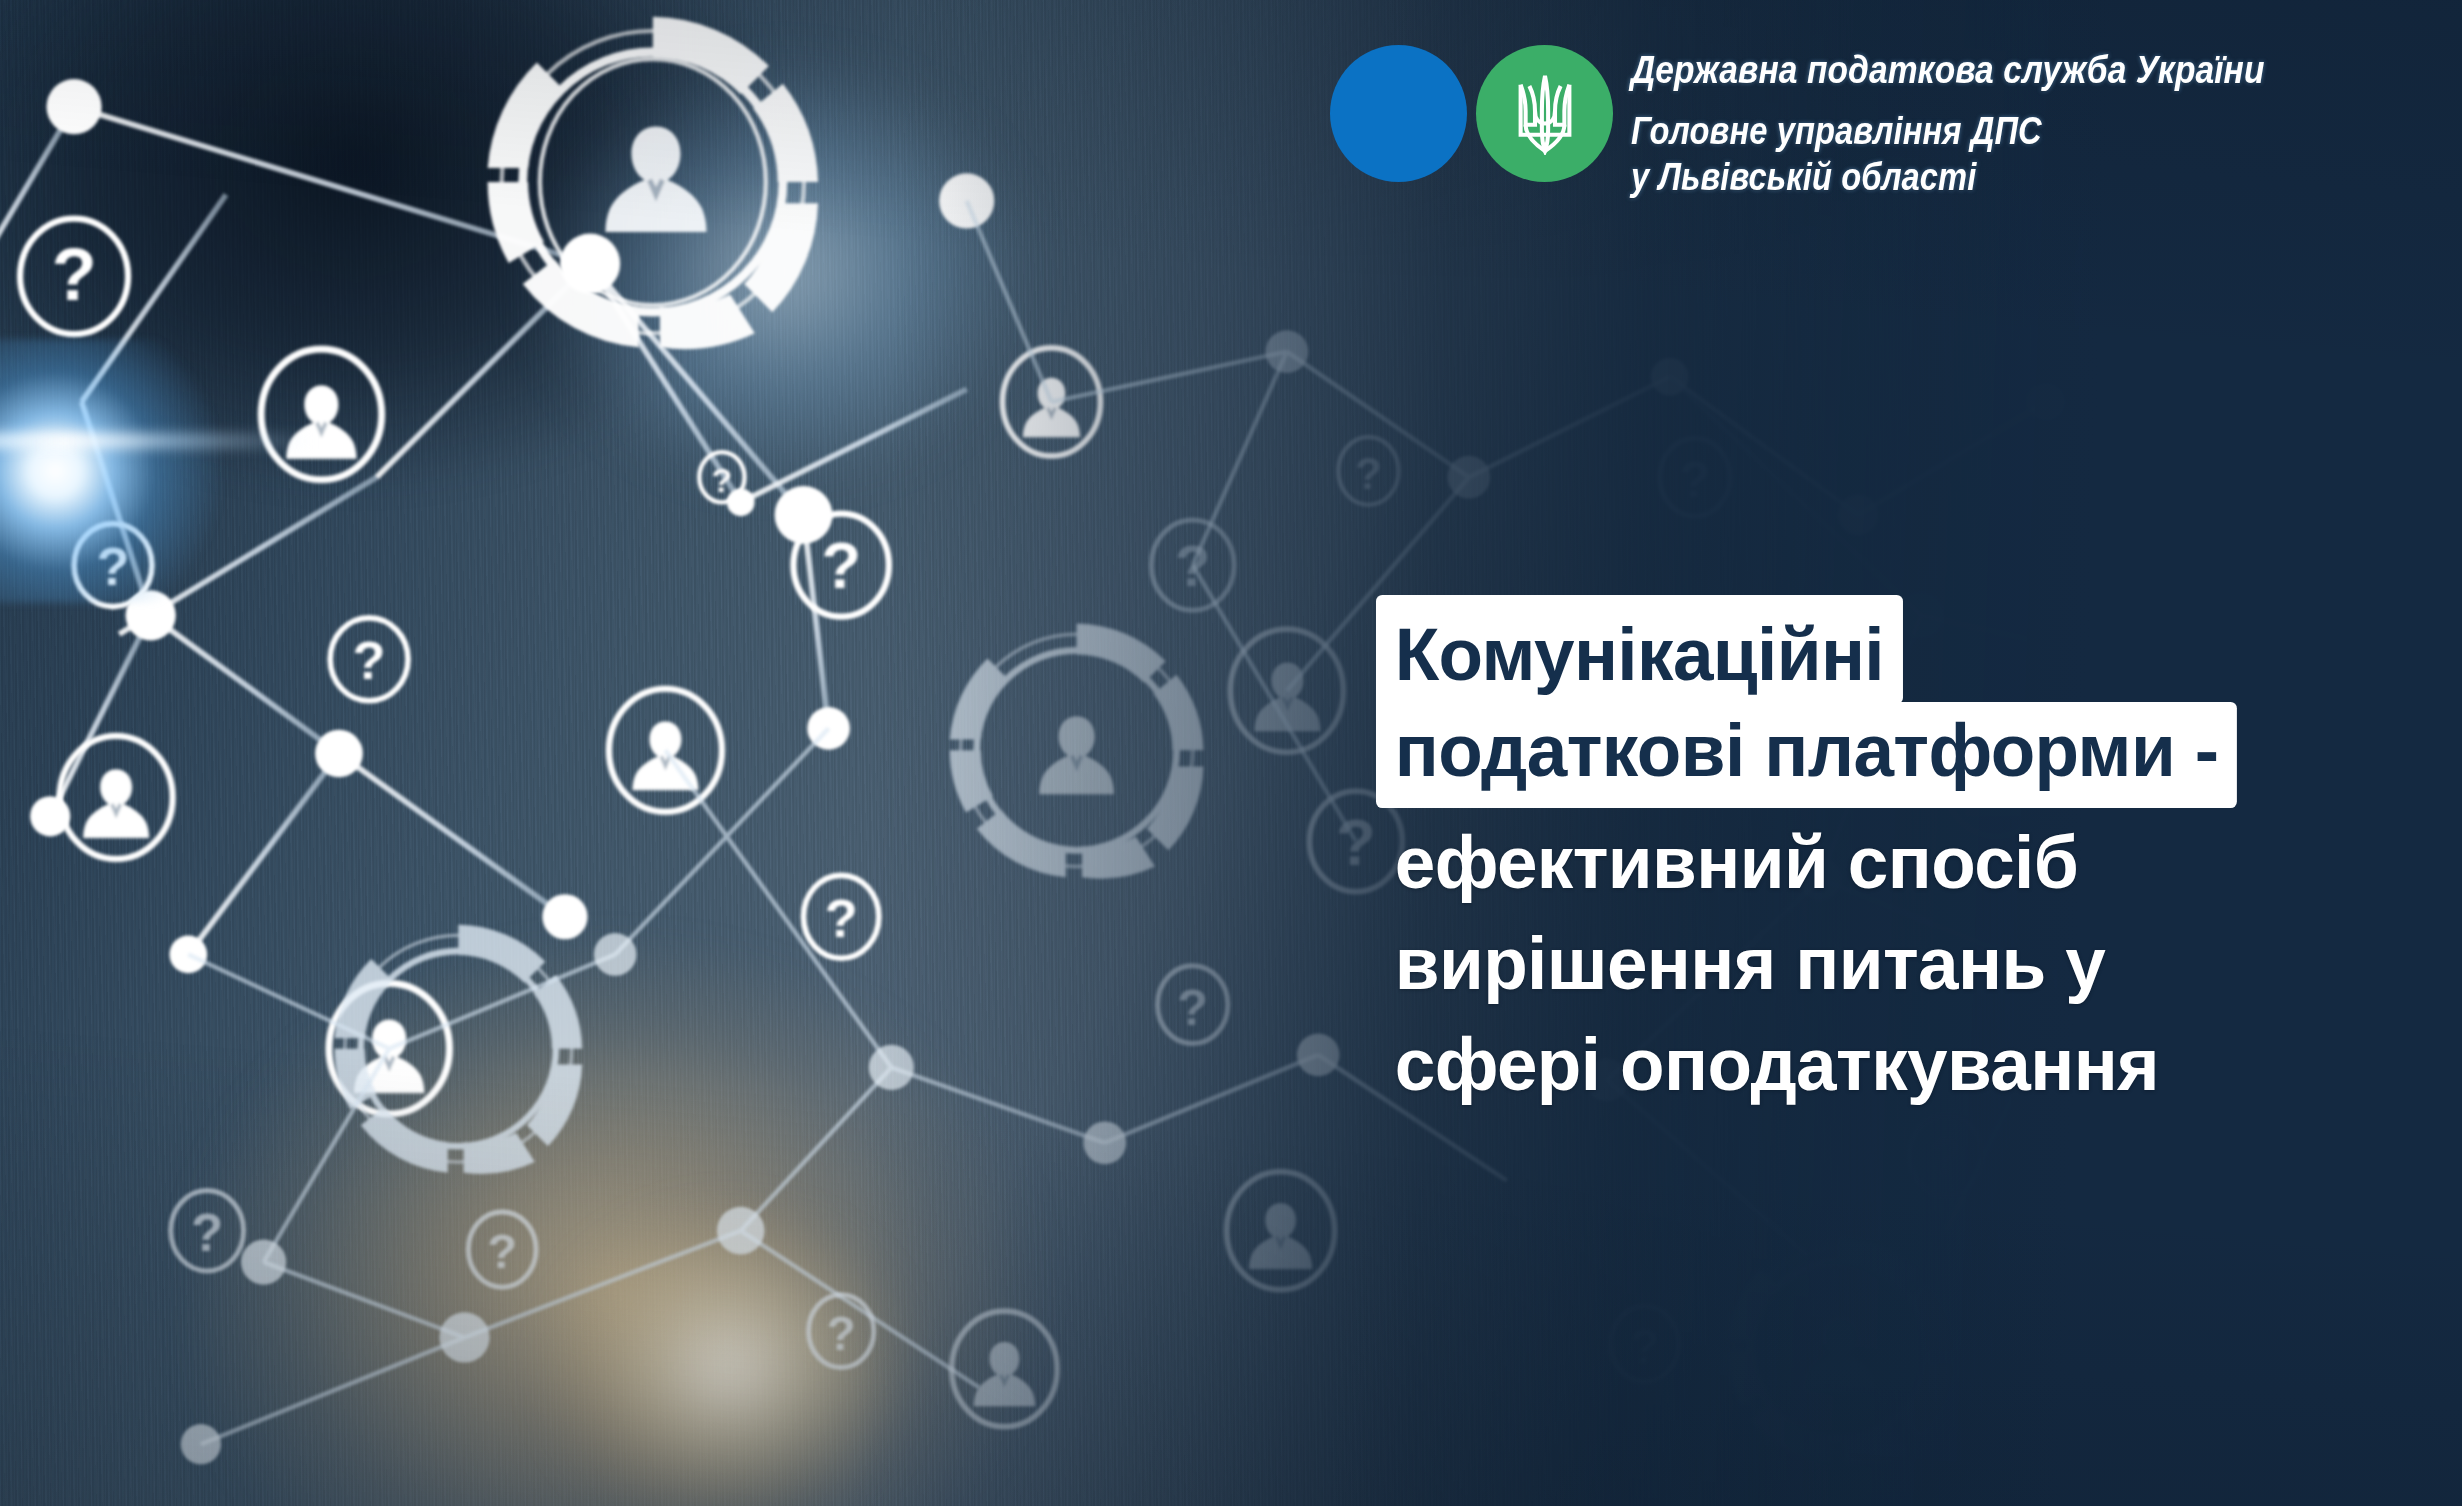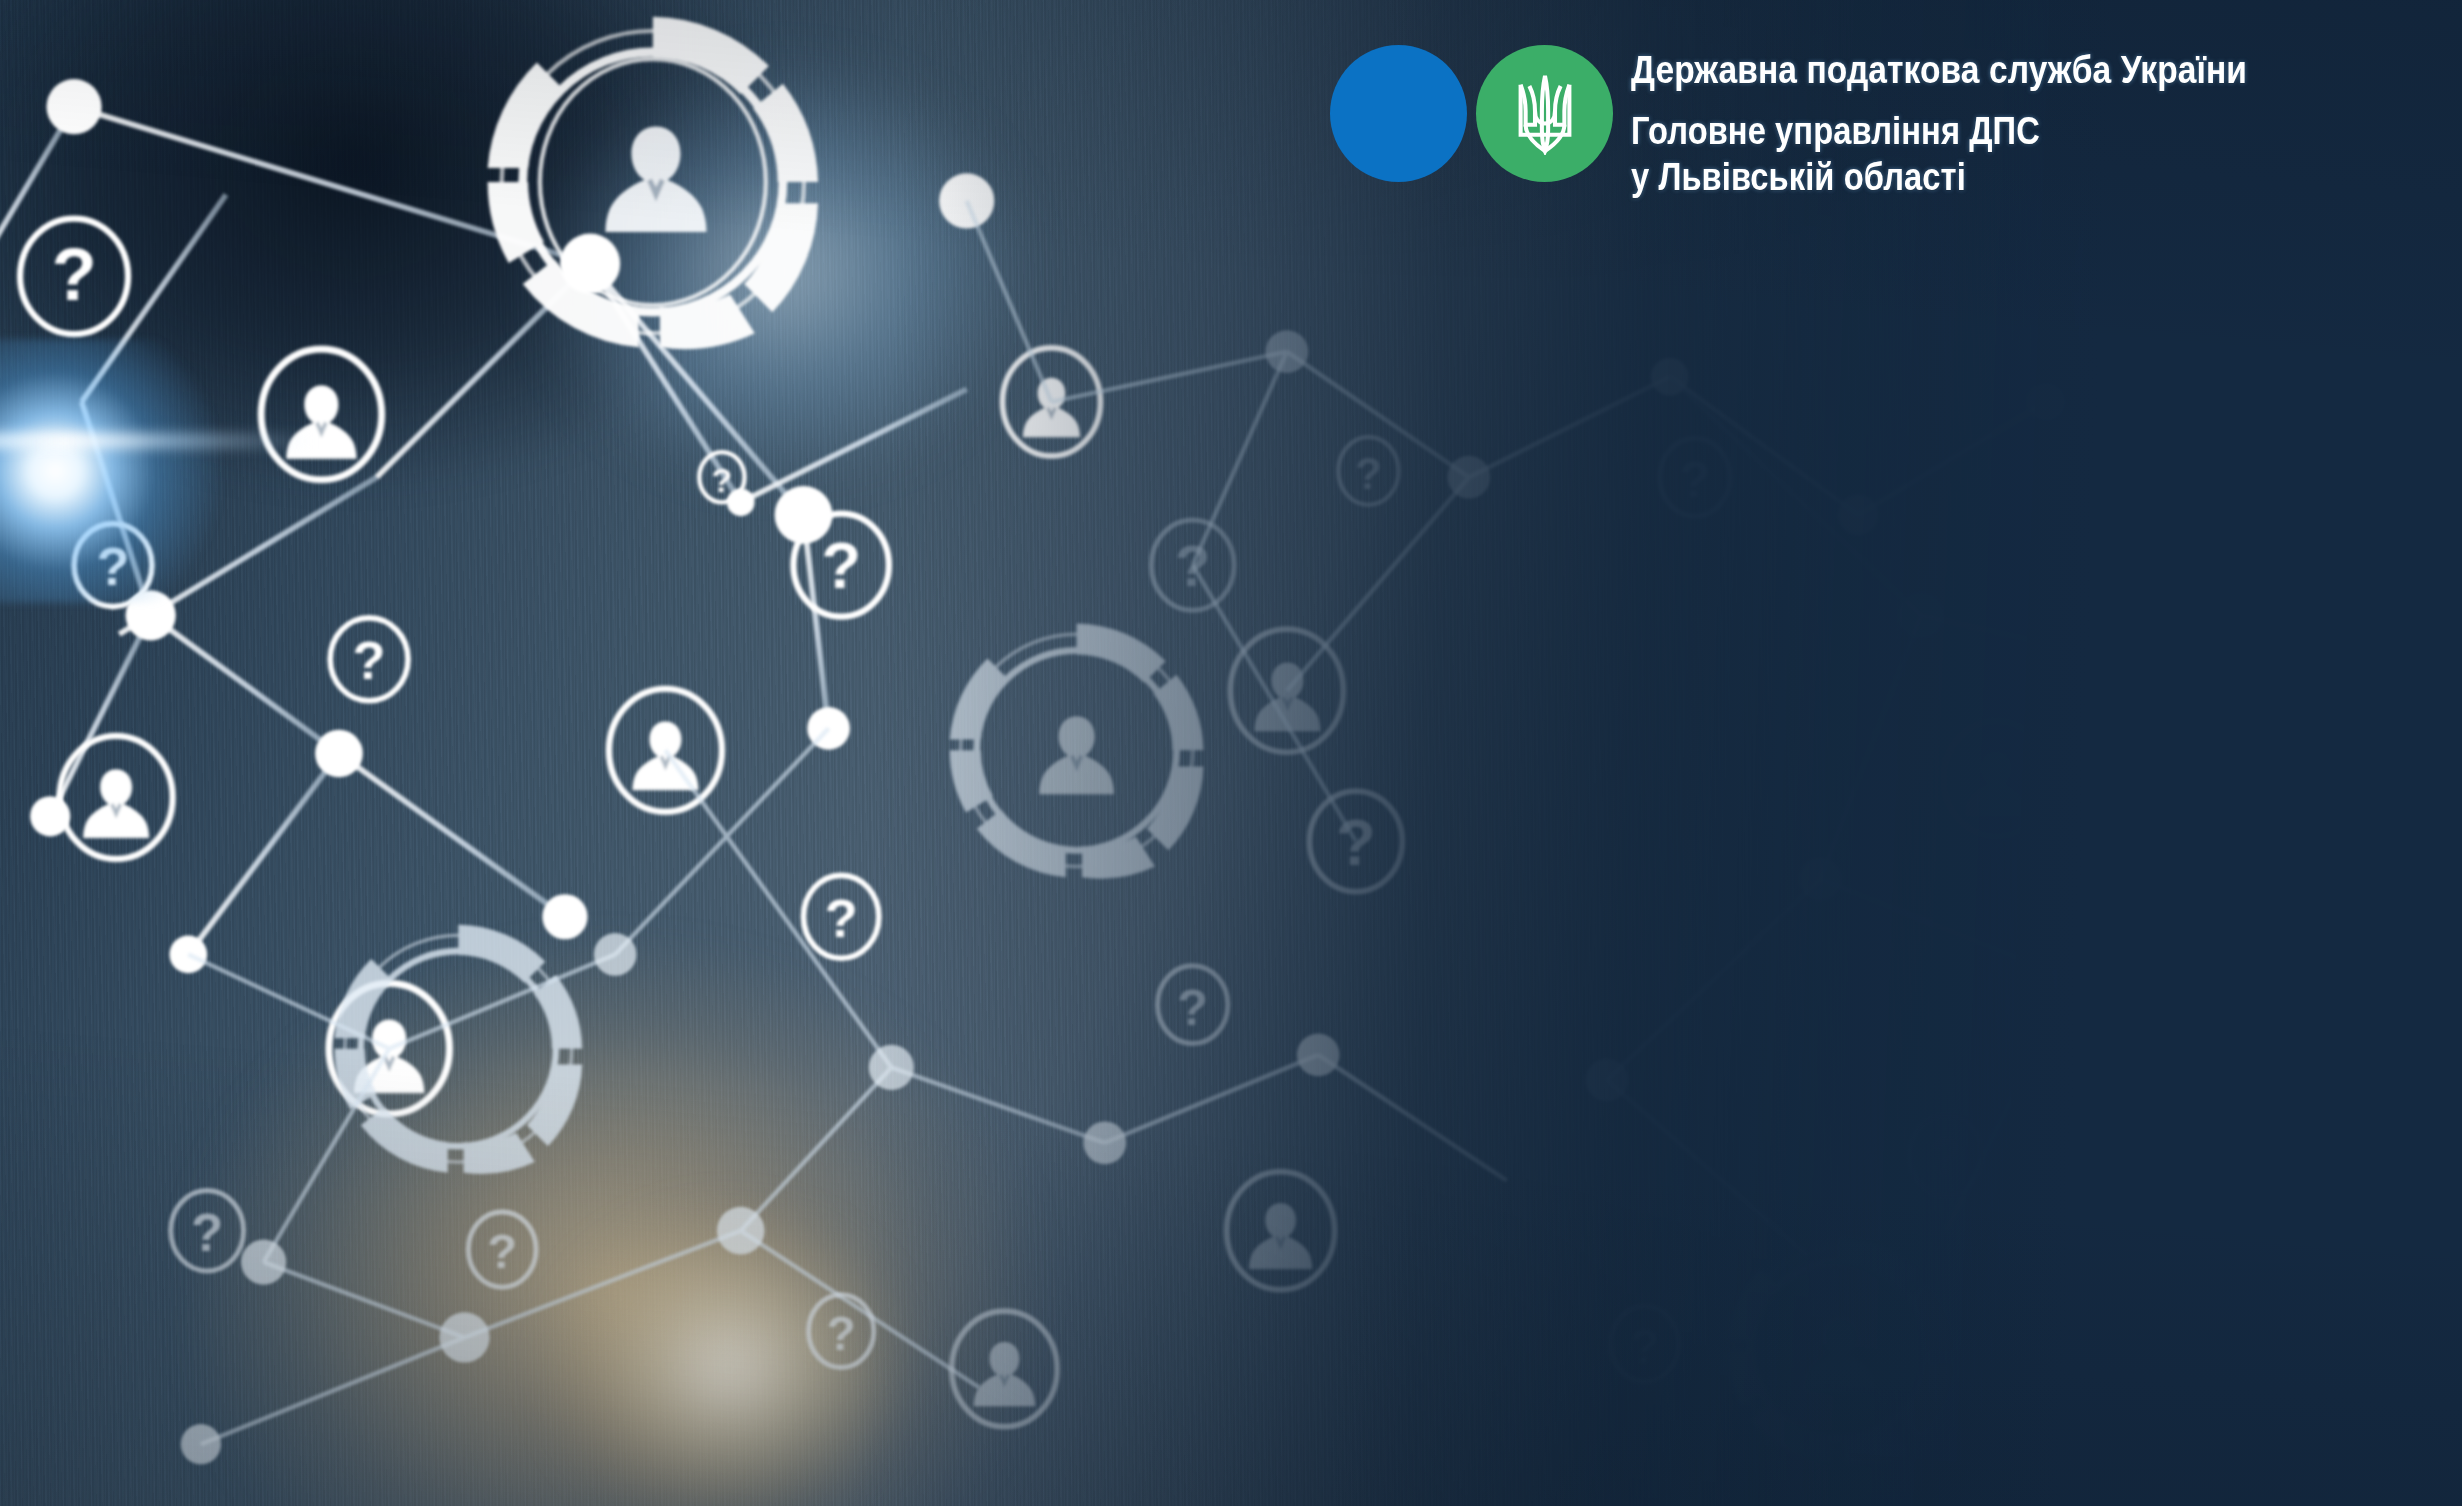--- a/index.html
+++ b/index.html
@@ -109,21 +109,21 @@
   .brand{
     position:absolute; left:1317px; top:45px;
     display:flex; align-items:flex-start; gap:0;
   }
   .brand-marks{ position:relative; width:314px; height:137px; flex:none; }
   .mark{ position:absolute; top:0; width:137px; height:137px; border-radius:50%; }
   .mark.blue{ left:12.6px; }
   .mark.green{ left:159px; display:flex; align-items:center; justify-content:center; }
   .mark.green svg{ width:70px; height:83px; display:block; }
 
-  .brand-text{ padding-top:3.8px; color:#ffffff; }
+  .brand-text{ padding-top:3.8px; color:#ffffff;font-style:italic; }
   .brand-line1{
     font-size:39px; font-weight:700; letter-spacing:0.1px;
     line-height:1.06; white-space:nowrap;
     transform:scaleX(.86); transform-origin:left center;
     text-shadow:0 0 5px rgba(120,180,230,.55), 0 0.6px 1.3px rgba(0,0,0,.4);
   }
   .brand-line2, .brand-line3{
     font-size:38px; font-weight:700; letter-spacing:0.1px;
     line-height:1.22; white-space:nowrap;
     transform:scaleX(.86); transform-origin:left center;
@@ -504,15 +504,22 @@
         </svg>
       </div>
     </div>
     <div class="brand-text">
       <div class="brand-line1">Державна податкова служба України</div>
       <div class="brand-line2">Головне управління ДПС</div>
       <div class="brand-line3">у Львівській області</div>
     </div>
   </div>
 
+  <div class="title">
+    <span class="tline boxed b1" style="background: rgb(255, 255, 255); color: rgb(21, 47, 76);">Комунікаційні</span>
+    <span class="tline boxed b2" style="background: rgb(255, 255, 255); color: rgb(21, 47, 76);">податкові платформи -</span>
+    <span class="tline plain" style="color: rgb(255, 255, 255);">ефективний спосіб</span>
+    <span class="tline plain" style="color: rgb(255, 255, 255);">вирішення питань у</span>
+    <span class="tline plain" style="color: rgb(255, 255, 255);">сфері оподаткування</span>
+  </div>
 
 </div>
 
 
 </body></html>

